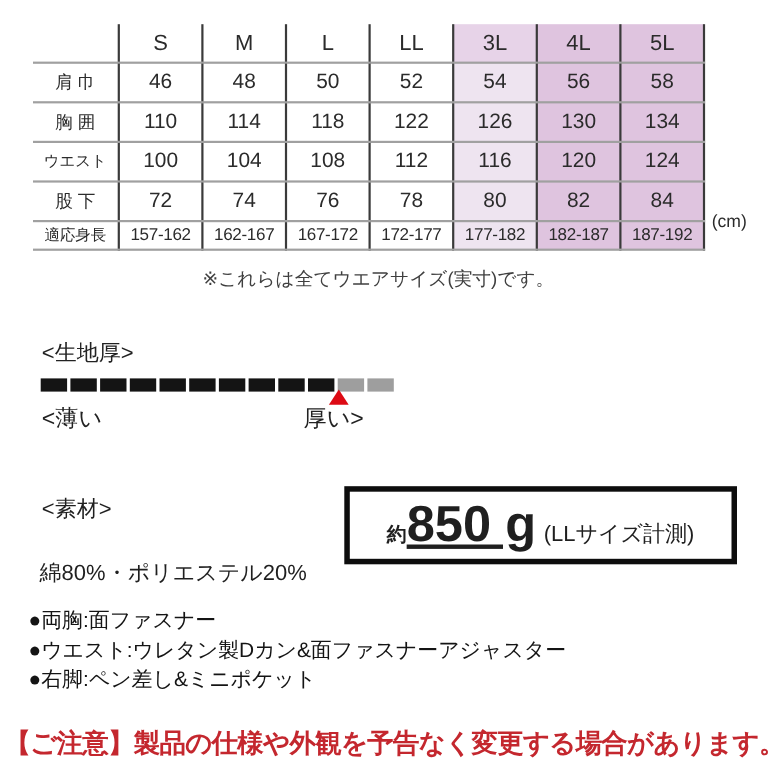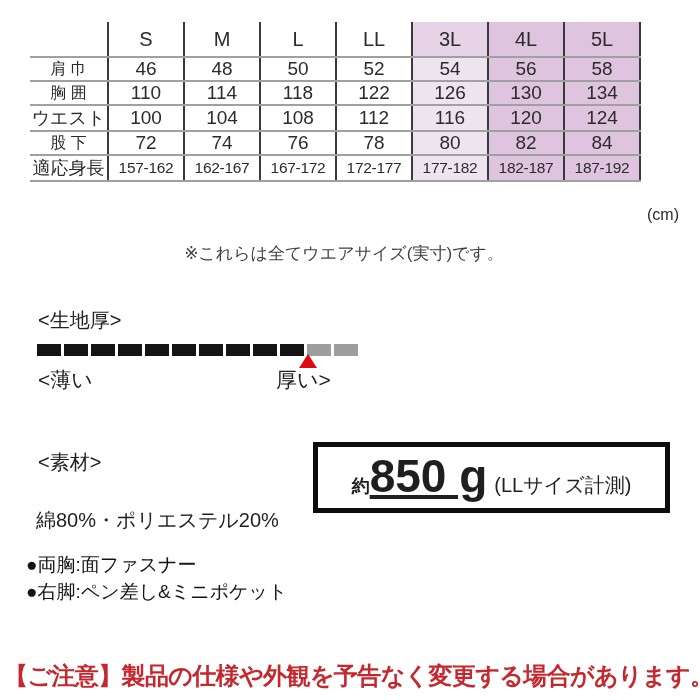--- a/index.html
+++ b/index.html
@@ -9,33 +9,33 @@
   
   .size-table{position:absolute;left:30px;top:22px;border-collapse:collapse;table-layout:fixed;}
   .size-table th,.size-table td{
       border-right:2px solid #3a3a3a;
       border-bottom:2px solid #a0a0a0;
       text-align:center;vertical-align:middle;padding:0;
       font-weight:normal;color:#2b2b2b;}
   .size-table col.lblcol{width:78px;}
   .size-table col.szcol{width:76px;}
   .size-table thead tr{height:35px;}
-  .size-table tbody tr{height:24px;}
+  .size-table tbody tr{height:36px;}
   .size-table tbody tr.last{height:26px;}
   .size-table th{font-size:20px;}
   .size-table td{font-size:19px;}
   td.lbl{font-size:16px;}
-  td.lbl.sm4{font-size:18px;}
+  td.lbl.sm4{font-size:14px;}
   tr.last td.rng{font-size:15.5px;letter-spacing:-0.3px;}
   .h3l{background:var(--pink3lh);}
   .h45{background:var(--pink45);}
   .c3l{background:var(--pink3l);}
   .c45{background:var(--pink45);}
 
-  .cm-label{position:absolute;left:647px;top:206px;font-size:16px;color:#2b2b2b;}
+  .cm-label{position:absolute;left:647px;top:193px;font-size:16px;color:#2b2b2b;}
 
   .size-note{position:absolute;left:0;right:12px;top:242px;text-align:center;
              font-size:17px;color:#3f3f3f;}
 
   
   .ft-title{position:absolute;left:38px;top:307px;font-size:20px;color:#222;}
   .ft-bar{position:absolute;left:37px;top:344px;display:flex;gap:3px;}
   .seg{width:24px;height:12px;}
   .ft-marker{position:absolute;left:299px;top:354px;width:0;height:0;
              border-left:9px solid transparent;border-right:9px solid transparent;
@@ -172,18 +172,19 @@
   <div class="mat-value">綿80%・ポリエステル20%</div>
 
   <div class="weight-box">
     <span class="w-prefix">約</span>
     <span class="w-value">850 g</span>
     <span class="w-suffix">(LLサイズ計測)</span>
   </div>
 
   <div class="features">
     <div>●両胸:面ファスナー</div>
+    <div>●ウエスト:ウレタン製Dカン&amp;面ファスナーアジャスター</div>
     <div>●右脚:ペン差し&amp;ミニポケット</div>
   </div>
 
   <div class="notice" style="color: rgb(196, 39, 46);">【ご注意】製品の仕様や外観を予告なく変更する場合があります。</div>
 
 </div>
 
 </body></html>

